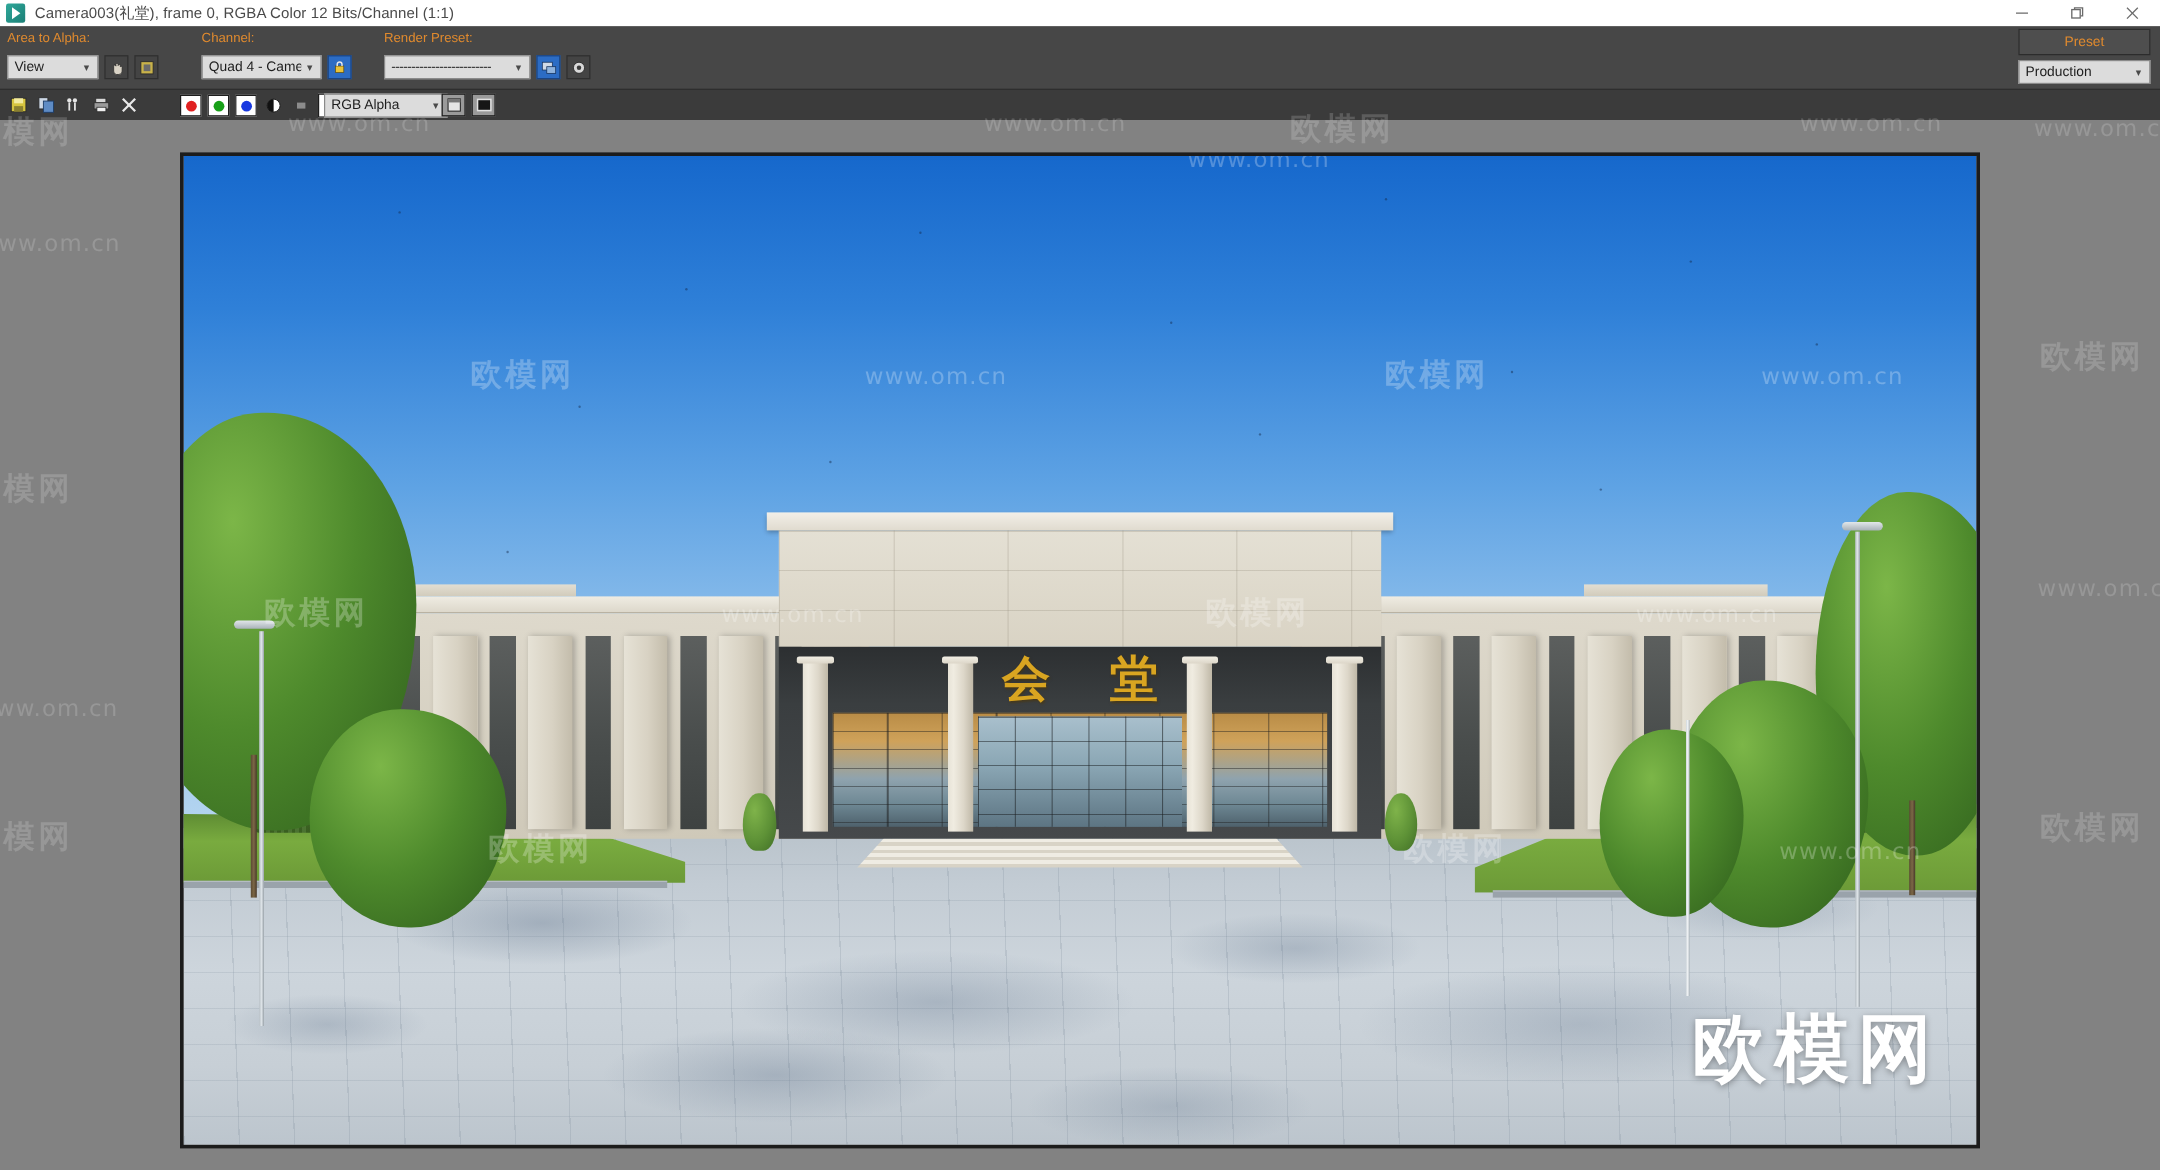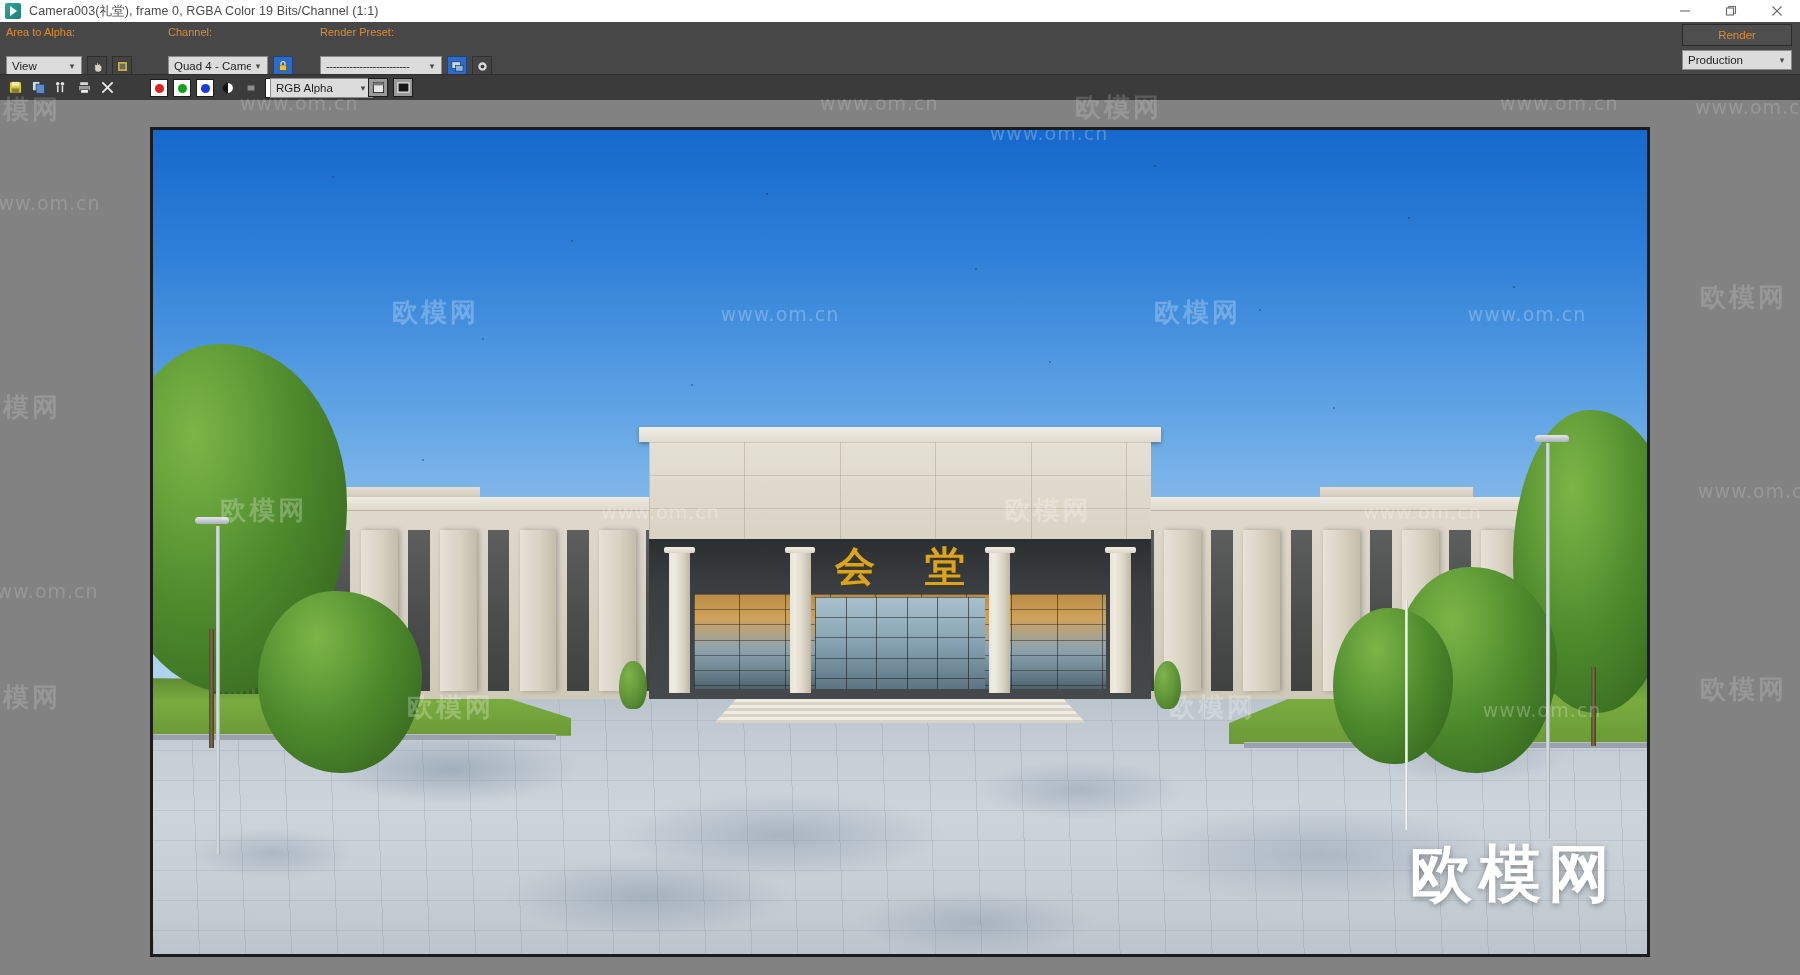--- a/index.html
+++ b/index.html
@@ -45,21 +45,21 @@
   #row1 { position: absolute; left: 0; top: 0; width: 1800px; height: 52px; }
   #row2 {
     position: absolute; left: 0; top: 52px; width: 1800px; height: 26px;
     background: #3b3b3b; border-top: 1px solid #2e2e2e;
   }
 
   .grp { position: absolute; top: 4px; }
   .grp-label {
     font-size: 11px; color: #e08a2e; white-space: nowrap; line-height: 13px;
   }
-  .ctl-row { display: flex; align-items: flex-start; gap: 5px; margin-top: 17px; }
+  .ctl-row { display: flex; align-items: flex-start; gap: 5px; margin-top: 7px; }
 
   .combo {
     height: 20px; background: #dcdcdc; border: 1px solid #8a8a8a;
     display: flex; align-items: center; padding: 0 2px 0 5px;
     font-size: 11.5px; color: #1d1d1d; position: relative;
   }
   .combo .cval { flex: 1 1 auto; overflow: hidden; white-space: nowrap; }
   .combo .carrow {
     width: 14px; text-align: center; color: #4a4a4a; font-size: 9px; flex: 0 0 auto;
   }
@@ -329,21 +329,21 @@
     color: #ffffff; font-family: "DejaVu Sans", sans-serif;
     text-shadow: 0 2px 6px rgba(0,0,0,.35);
     pointer-events: none;
   }
 </style>
 </head>
 <body>
 
 <div id="titlebar">
   <div id="app-icon"></div>
-  <div id="title-text">Camera003(礼堂), frame 0, RGBA Color 19 Bits/Channel (1:1)</div>
+  <div id="title-text">Camera003(礼堂), frame 0, RGBA Color 12 Bits/Channel (1:1)</div>
   <div id="wincontrols">
     <div class="wc">
       <svg width="12" height="12" viewBox="0 0 12 12">
           <line x1="1" y1="6" x2="11" y2="6" stroke="#6a6a6a" stroke-width="1.1"></line>
         </svg>
     </div>
     <div class="wc">
       <svg width="12" height="12" viewBox="0 0 12 12">
         <rect x="1.5" y="3" width="7" height="7" fill="none" stroke="#6a6a6a" stroke-width="1.1"></rect>
         <path d="M3.8 3 V1.5 H10.5 V8.2 H9" fill="none" stroke="#6a6a6a" stroke-width="1.1"></path>
@@ -415,21 +415,21 @@
         <div class="tbtn dark">
           <svg width="13" height="13" viewBox="0 0 14 14">
             <circle cx="7" cy="7" r="5" fill="#d8d8d8" stroke="#2a2a2a" stroke-width=".8"></circle>
             <circle cx="7" cy="7" r="2" fill="#3a3a3a"></circle>
           </svg>
         </div>
       </div>
     </div>
 
     <div id="render-grp">
-      <div id="render-btn">Render</div>
+      <div id="render-btn">Preset</div>
       <div class="combo" id="prod-combo">
         <span class="cval">Production</span>
         <span class="carrow">▾</span>
       </div>
     </div>
   </div>
 
   <div id="row2">
 
     <div class="r2" style="left:6px;">

